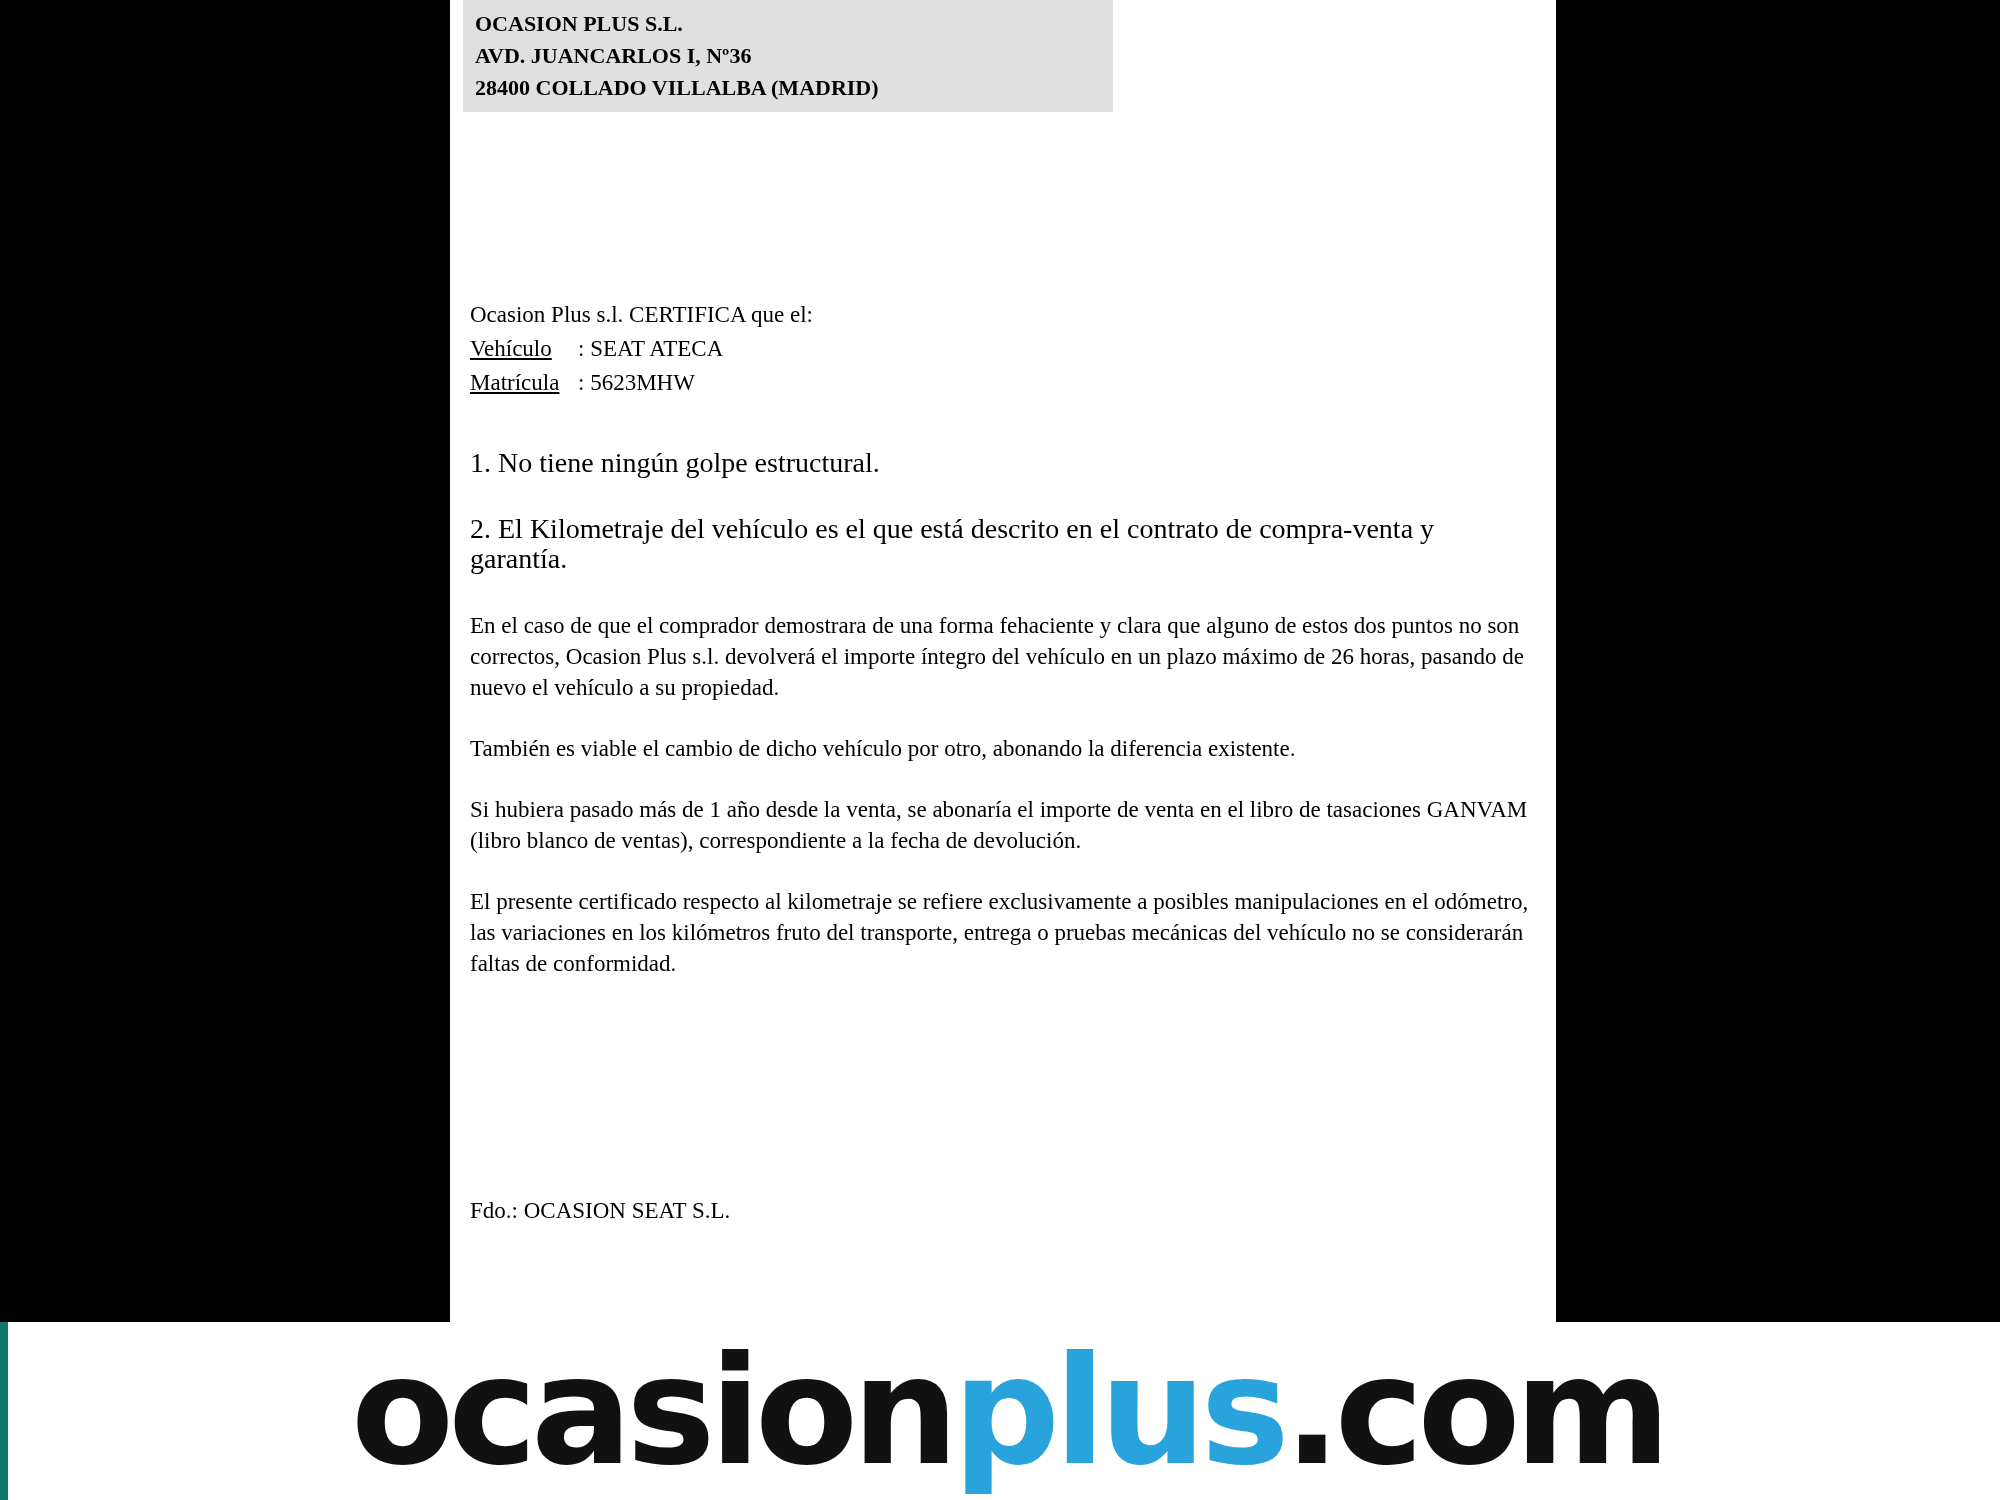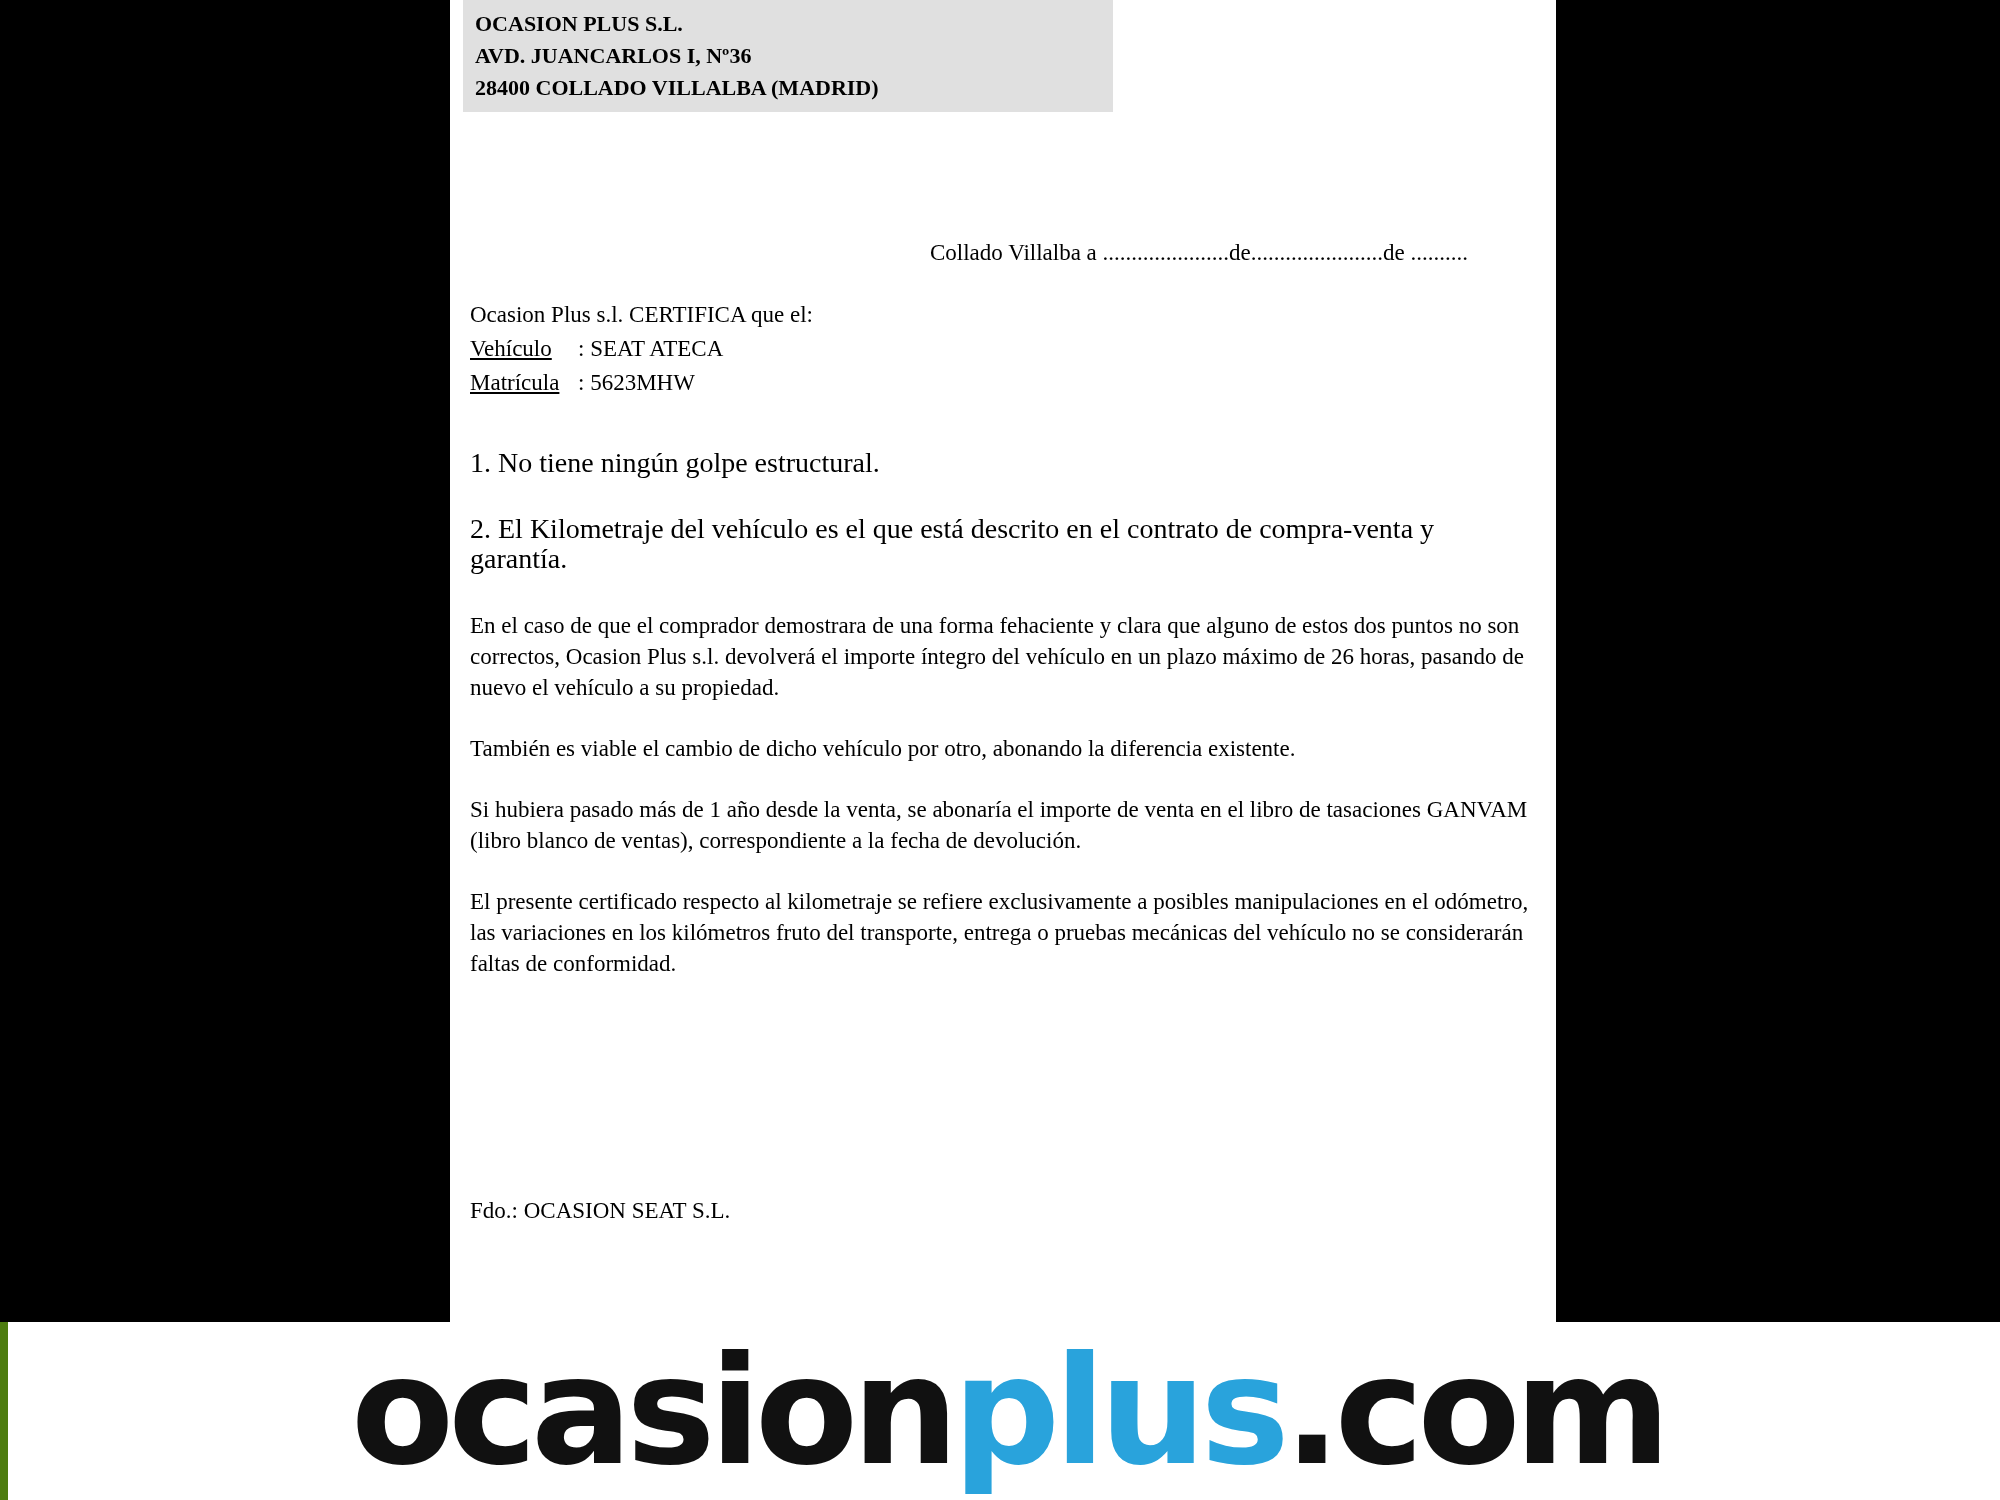--- a/index.html
+++ b/index.html
@@ -11,21 +11,21 @@
     width: 2000px;
     height: 1500px;
     overflow: hidden;
     font-family: "Liberation Serif", serif;
   }
 
   .screen {
     position: relative;
     width: 1712px;
     height: 1500px;
-    background: #4d7c0f;
+    background: #0f766e;
   }
 
   
   .backdrop {
     position: absolute;
     left: 0;
     top: 0;
     width: 2000px;
     height: 1322px;
     background: #000000;
@@ -160,21 +160,20 @@
 
   <div class="page">
     <div class="page-inner">
 
       <div class="letterhead">
         <div>OCASION PLUS S.L.</div>
         <div>AVD. JUANCARLOS I, Nº36</div>
         <div>28400 COLLADO VILLALBA (MADRID)</div>
       </div>
 
-      <div class="date-line">Collado Villalba a ......................de.......................de ..........</div>
 
       <div class="cert-block">
         <div class="cert-row">Ocasion Plus s.l. CERTIFICA que el:</div>
         <div class="cert-row">
           <span class="u-label">Vehículo</span><span>:</span>&nbsp;<span>SEAT ATECA</span>
         </div>
         <div class="cert-row">
           <span class="u-label">Matrícula</span><span>:</span>&nbsp;<span>5623MHW</span>
         </div>
       </div>

